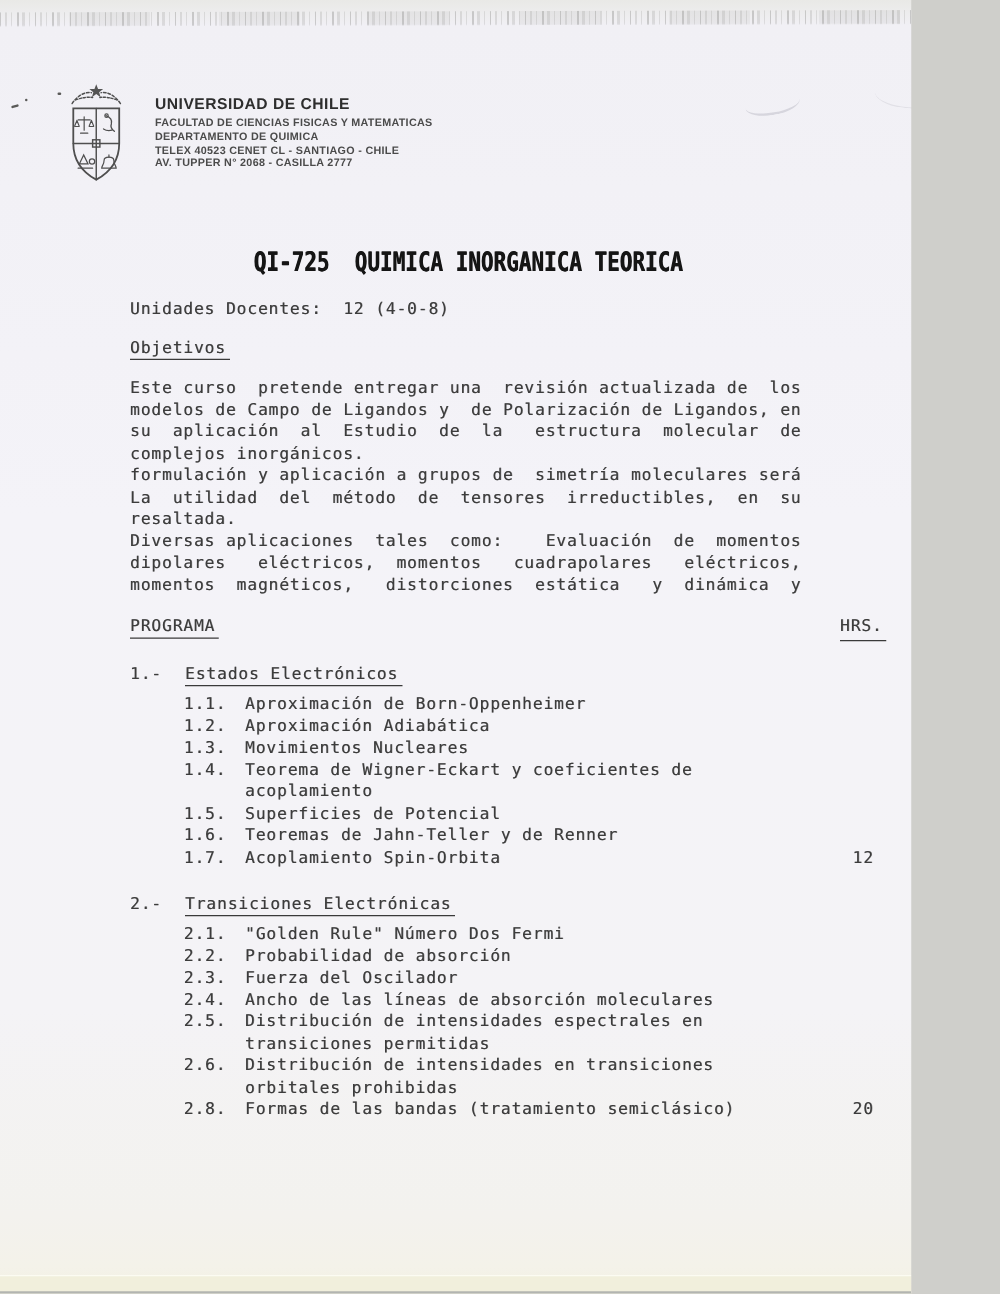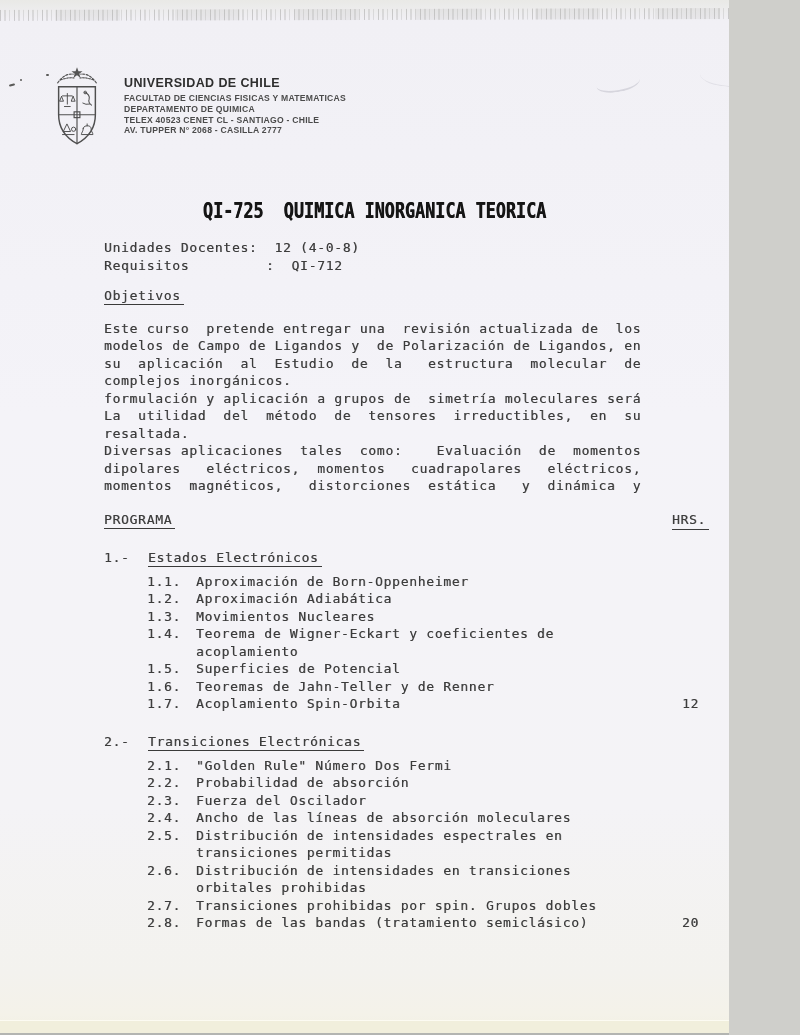--- a/index.html
+++ b/index.html
@@ -120,21 +120,20 @@
       <div class="lh-line">TELEX 40523 CENET CL - SANTIAGO - CHILE</div>
       <div class="lh-line">AV. TUPPER N° 2068 - CASILLA 2777</div>
     </div>
   </div>
 
   <div class="course-title">QI-725  QUIMICA INORGANICA TEORICA</div>
 
   <div class="content">
     <div class="meta">
       <div class="tline">Unidades Docentes:  12 (4-0-8)</div>
-      <div class="tline">Requisitos         :  QI-712</div>
     </div>
 
     <div class="obj-head tline"><span class="u">Objetivos</span></div>
 
     <div class="para">
         <div class="tline">Este curso  pretende entregar una  revisión actualizada de  los</div>
         <div class="tline">modelos de Campo de Ligandos y  de Polarización de Ligandos, en</div>
         <div class="tline">su  aplicación  al  Estudio  de  la   estructura  molecular  de</div>
         <div class="tline">complejos inorgánicos.</div>
         <div class="tline">formulación y aplicación a grupos de  simetría moleculares será</div>
@@ -235,26 +234,20 @@
               </div>
             </div>
             <div class="item">
               <span class="item-num tline">2.6.</span>
               <div class="item-lines">
                 <div class="tline">Distribución de intensidades en transiciones</div>
                 <div class="tline">orbitales prohibidas</div>
               </div>
             </div>
             <div class="item">
-              <span class="item-num tline">2.7.</span>
-              <div class="item-lines">
-                <div class="tline">Transiciones prohibidas por spin. Grupos dobles</div>
-              </div>
-            </div>
-            <div class="item">
               <span class="item-num tline">2.8.</span>
               <div class="item-lines">
                 <div class="tline">Formas de las bandas (tratamiento semiclásico)</div>
               </div>
               <span class="hrs tline">20</span>
             </div>
           </div>
         </div>
       </div>
   </div>

